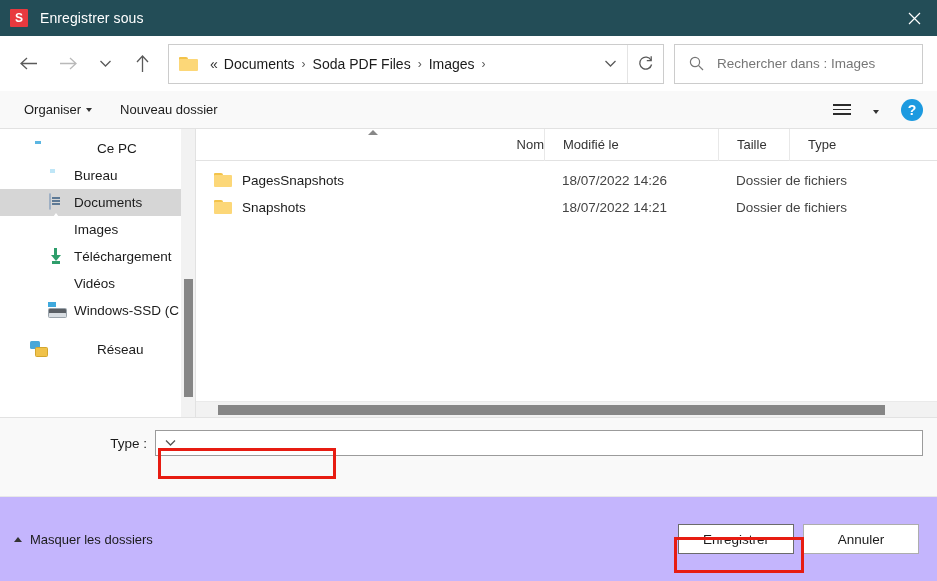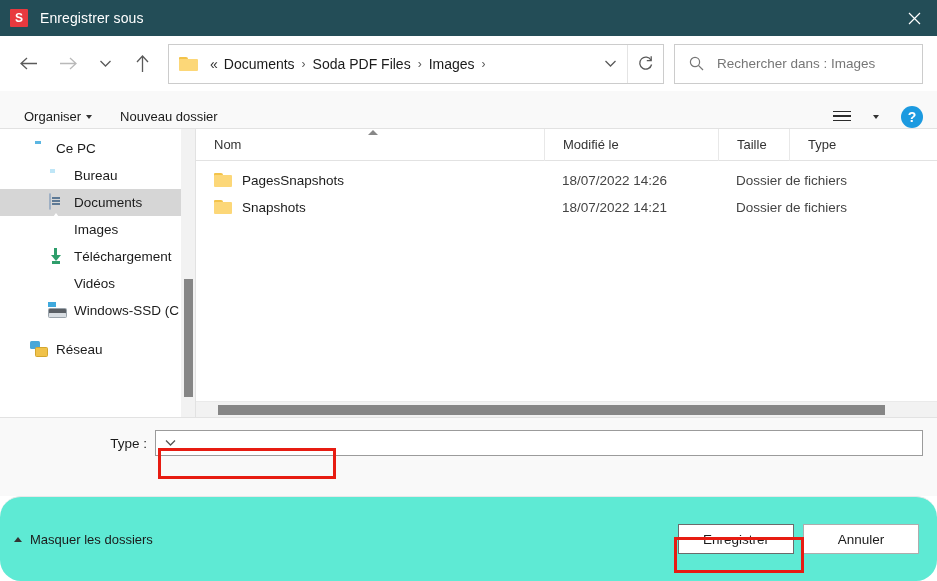--- a/index.html
+++ b/index.html
@@ -147,21 +147,21 @@
     width: 30px; display: flex; align-items: center; justify-content: center;
     margin-left: 6px;
   }
 
   
   .cmdbar {
     height: 38px;
     flex: 0 0 38px;
     background: #f9f9f9;
     display: flex;
-    align-items: flex-end;
+    align-items: center;
     padding-left: 18px;
     border-bottom: 1px solid #e2e2e2;
   }
   .cmd-item {
     font-size: 13px;
     color: #1b1b1b;
     padding: 4px 6px;
     cursor: pointer;
     display: flex; align-items: center; gap: 5px;
   }
@@ -211,21 +211,21 @@
   .tree-item {
     height: 27px;
     display: flex;
     align-items: center;
     font-size: 13.5px;
     color: #1b1b1b;
     cursor: pointer;
     padding-left: 30px;
     white-space: nowrap;
   }
-  .tree-item.root { padding-left: 30px; }
+  .tree-item.root { padding-left: 30px; gap: 41px; }
   .tree-item.child { padding-left: 48px; }
   .tree-item.selected { background: #d6d6d6; }
   .tree-item .ti-label { margin-left: 9px; overflow: hidden; }
   .tree-icon { width: 17px; height: 17px; flex: 0 0 17px; position: relative; }
 
   
   .ic-pc {
     width: 16px; height: 12px; background: #3fa9dd;
     border-radius: 1.5px; margin-top: 2px;
     box-shadow: 0 1px 0 0 #3fa9dd;
@@ -355,21 +355,21 @@
     color: #333333;
     padding-left: 18px;
     height: 32px;
     line-height: 32px;
     cursor: pointer;
     white-space: nowrap;
     overflow: hidden;
     position: relative;
   }
   .col + .col { border-left: 1px solid #e8e8e8; }
-  .col-name { width: 348px; flex: 0 0 348px; }
+  .col-name { width: 348px; flex: 0 0 348px; text-align: right; }
   .col-date { width: 174px; flex: 0 0 174px; }
   .col-type { width: 148px; flex: 0 0 148px; }
   .col-size { flex: 1 1 auto; }
   .sort-caret {
     position: absolute;
     left: 172px; top: 1px;
     width: 0; height: 0;
     border-left: 5px solid transparent;
     border-right: 5px solid transparent;
     border-bottom: 5px solid #888;
@@ -469,27 +469,26 @@
     border: 3px solid #e71c12;
     pointer-events: none;
     z-index: 20;
   }
   #annot-filename { left: 158px; top: 448px; width: 178px; height: 31px; }
   #annot-save { left: 674px; top: 537px; width: 130px; height: 36px; }
 
   
   .footer {
     flex: 1 1 auto;
-    background: #5eead4;
+    background: #c4b5fd;
     display: flex;
     align-items: center;
     padding: 0 18px 0 14px;
     border-top: 1px solid #e8e8e8;
     position: relative;
-    border-radius: 21px;
   }
   .hide-folders {
     font-size: 13px;
     color: #1b1b1b;
     display: flex; align-items: center; gap: 8px;
     cursor: pointer;
   }
   .chev-up {
     width: 0; height: 0;
     border-left: 4.5px solid transparent;

